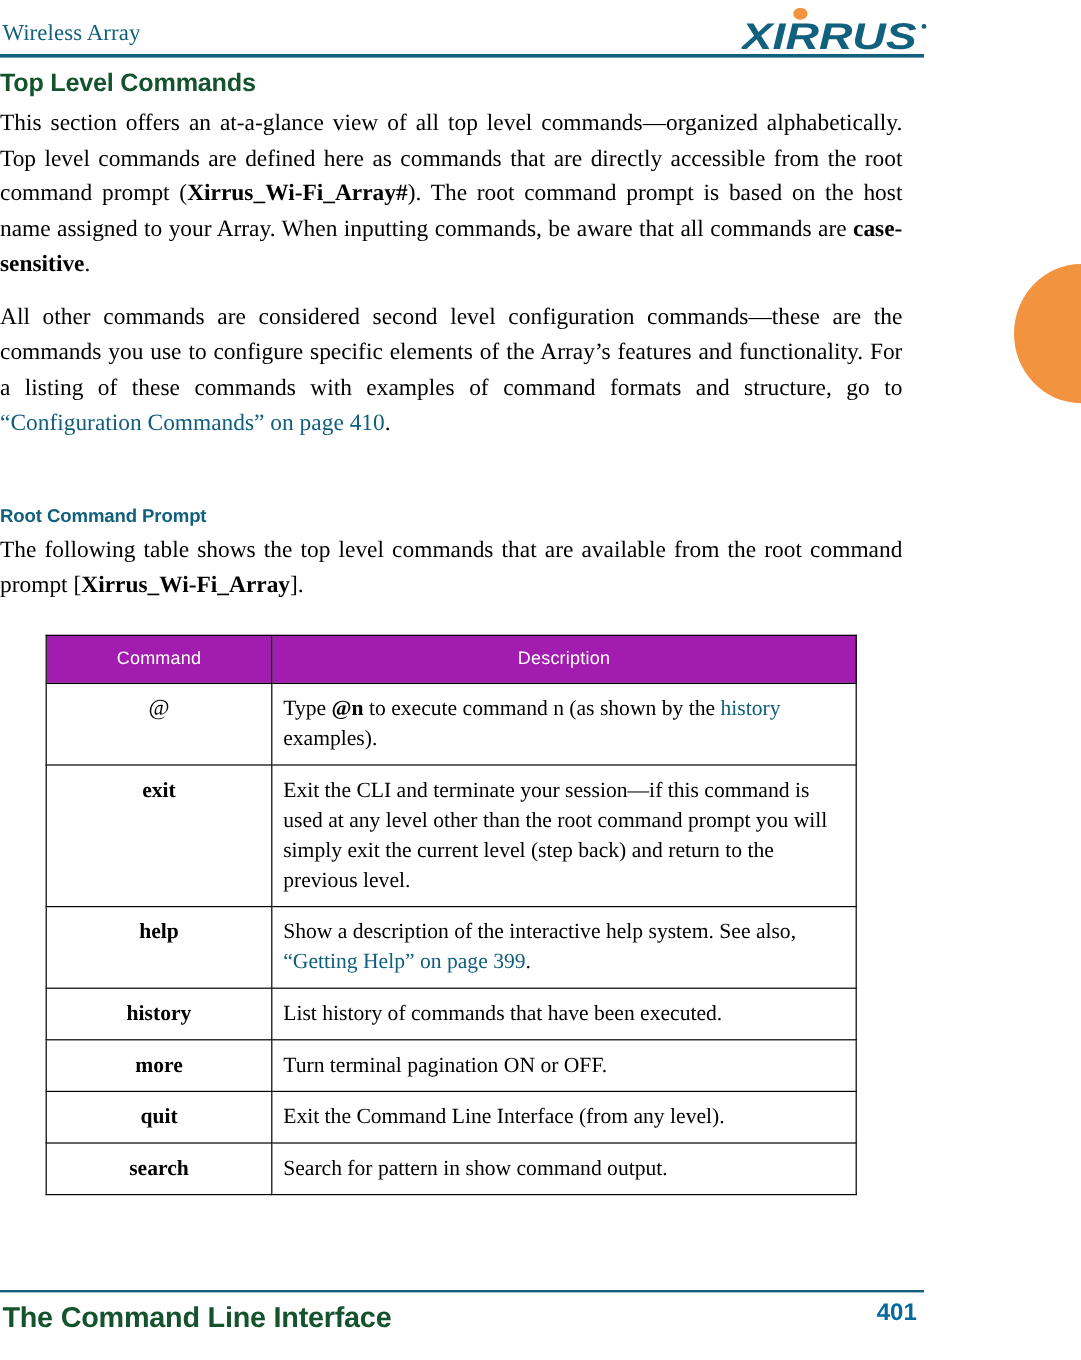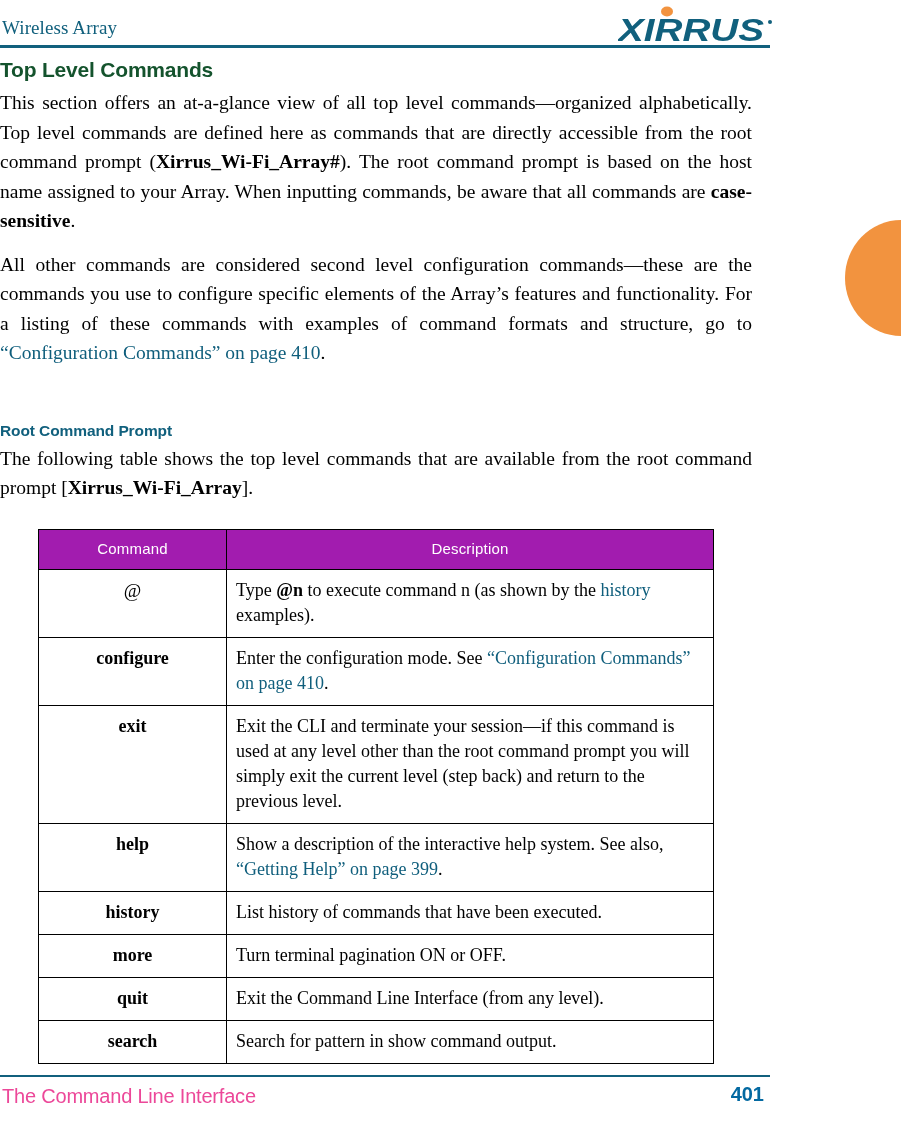--- a/index.html
+++ b/index.html
@@ -169,23 +169,23 @@
     top: 0;
     width: 770px;
     height: 2px;
     background: #11607D;
   }
   .footer-text {
     position: absolute;
     left: 2px;
     top: 10px;
     font-family: "Liberation Sans", "DejaVu Sans", sans-serif;
-    font-size: 20px;
-    font-weight: normal;
-    color: #ec4899;
+    font-size: 24px;
+    font-weight: bold;
+    color: #14532d;
     letter-spacing: -0.2px;
   }
   .footer-page {
     position: absolute;
     right: 6px;
     top: 8px;
     font-family: "Liberation Sans", "DejaVu Sans", sans-serif;
     font-size: 20px;
     font-weight: bold;
     color: #0369a1;
@@ -237,24 +237,20 @@
         <th>Command</th>
         <th>Description</th>
       </tr>
     </thead>
     <tbody id="cmd-table-body">
         <tr>
           <td class="cell-command plain">@</td>
           <td class="cell-description"><span>Type </span><b>@n</b><span> to execute command n (as shown by the </span><a class="xref" href="#">history</a><span> examples).</span></td>
         </tr>
         <tr>
-          <td class="cell-command">configure</td>
-          <td class="cell-description"><span>Enter the configuration mode. See </span><a class="xref" href="#">“Configuration Commands” on page 410</a><span>.</span></td>
-        </tr>
-        <tr>
           <td class="cell-command">exit</td>
           <td class="cell-description"><span>Exit the CLI and terminate your session—if this command is used at any level other than the root command prompt you will simply exit the current level (step back) and return to the previous level.</span></td>
         </tr>
         <tr>
           <td class="cell-command">help</td>
           <td class="cell-description"><span>Show a description of the interactive help system. See also, </span><a class="xref" href="#">“Getting Help” on page 399</a><span>.</span></td>
         </tr>
         <tr>
           <td class="cell-command">history</td>
           <td class="cell-description"><span>List history of commands that have been executed.</span></td>

